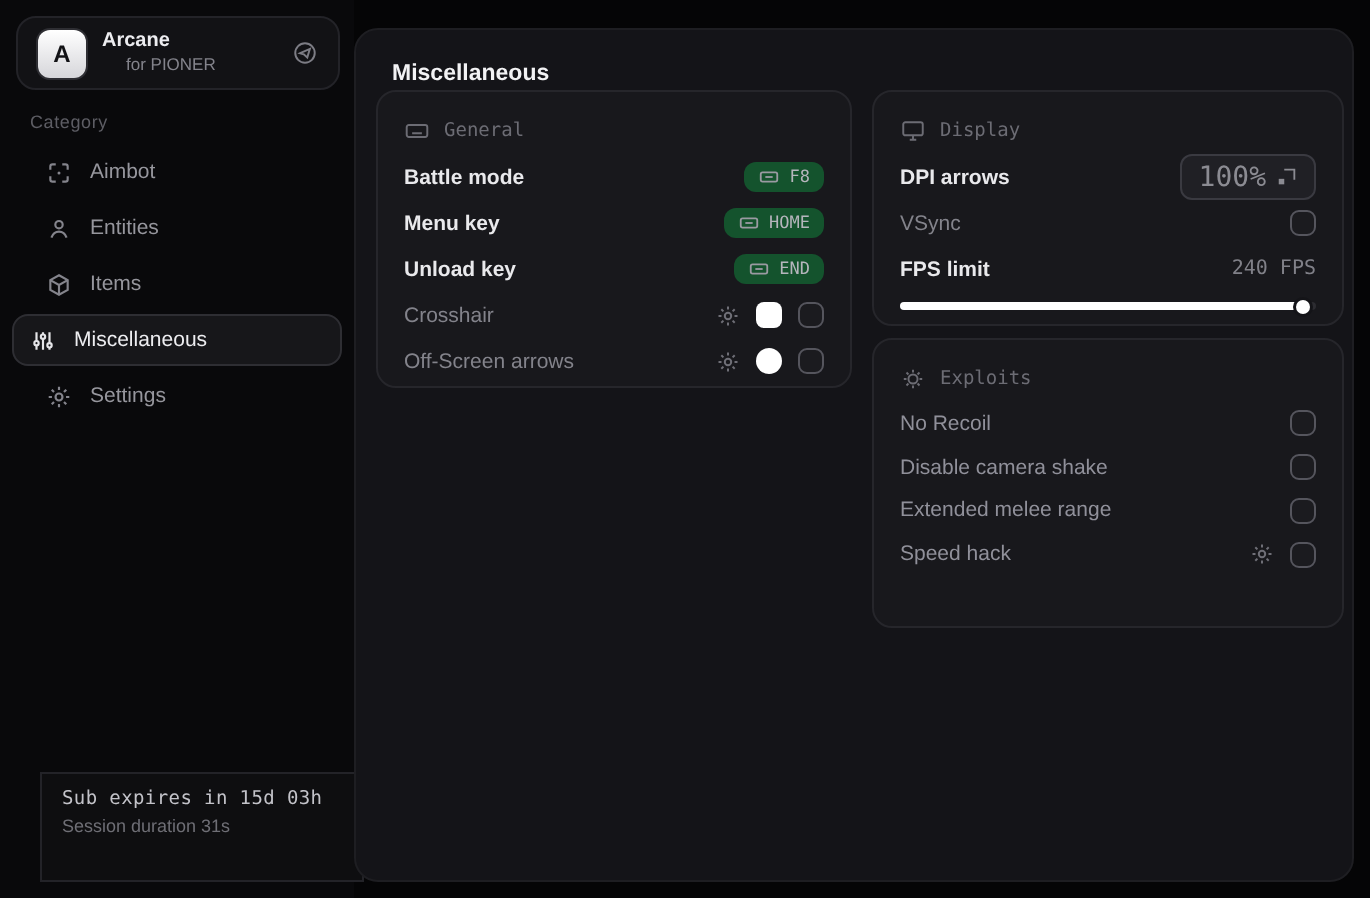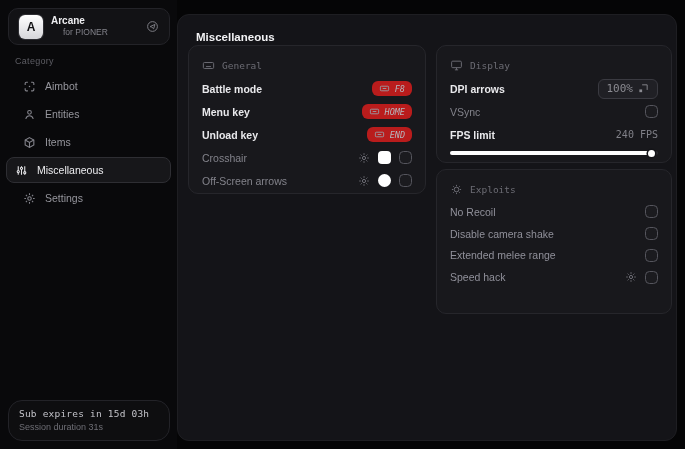--- a/index.html
+++ b/index.html
@@ -27,22 +27,22 @@
   .category-label { position:absolute; left:15px; top:56px; font-size:9px; color:#5d5d64; letter-spacing:.3px; }
 
   .nav { position:absolute; left:0; top:72px; width:177px; display:flex; flex-direction:column; }
   .nav-item { height:28px; display:flex; align-items:center; gap:9px; padding:0 23px;
     color:#96969d; font-size:10.5px; cursor:pointer; }
   .nav-item .nav-icon { color:#84848c; }
   .nav-item.active { height:26px; margin:1px 6px; padding:0 8px; border:1px solid #2e2e33;
     background:#17171a; border-radius:8px; color:#ededf0; }
   .nav-item.active .nav-icon { color:#e5e5e8; }
 
-  .sub-card { position:absolute; left:8px; bottom:8px; width:162px;
-    background:#0e0e10; border:1px solid #232328; border-radius:14px; padding:7px 10px 8px; }
+  .sub-card { position:absolute; left:20px; bottom:8px; width:162px;
+    background:#0e0e10; border:1px solid #232328; border-radius:0; padding:7px 10px 22px; }
   .sub-line1 { font-size:9.5px; color:#c3c3c9; letter-spacing:.2px; }
   .sub-line2 { font-size:9px; color:#6e6e75; margin-top:3px; }
 
   
   .main { position:absolute; left:177px; top:14px; width:500px; height:427px;
     background:#141418; border:1px solid #1e1e22; border-radius:12px; }
   .page-title { position:absolute; left:18px; top:16px; font-size:11.5px; font-weight:bold; color:#f2f2f4; }
 
   .card { position:absolute; background:#18181c; border:1px solid #26262b; border-radius:10px;
     padding:10px 13px 0; }
@@ -55,32 +55,32 @@
   .card-header svg { color:#6c6c74; }
 
   .row { display:flex; align-items:center; justify-content:space-between; height:23px; }
   .row-ex { height:21.8px; }
   .label-strong { font-size:10.5px; font-weight:bold; color:#e9e9ec; }
   .label-dim { font-size:10.5px; color:#83838b; }
   .label-mid { font-size:10.5px; color:#90909a; }
 
   .row-controls { display:flex; align-items:center; gap:8px; }
 
-  .keybind { display:inline-flex; align-items:center; gap:5px; background:#b91c1c;
-    border-radius:6px; padding:2px 7px; font-size:8.5px; color:#b5b5bc; cursor:pointer;font-style:italic; }
+  .keybind { display:inline-flex; align-items:center; gap:5px; background:#14532d;
+    border-radius:6px; padding:2px 7px; font-size:8.5px; color:#b5b5bc; cursor:pointer; }
   .keybind svg { color:#9a9aa2; }
 
   .checkbox { width:13px; height:13px; border:1.2px solid #55555d; border-radius:4.5px;
     background:#1b1b1f; cursor:pointer; flex:none; }
   .swatch { width:13px; height:13px; background:#ffffff; border-radius:4px; cursor:pointer; flex:none; }
   .swatch.round { border-radius:7px; }
   .gear-btn { color:#6f6f77; cursor:pointer; display:flex; }
 
   .dpi-select { display:inline-flex; align-items:center; gap:5px; background:#202025;
-    border:1px solid #3a3a41; border-radius:6px; padding:2.5px 8px; font-size:11px; color:#8b8b92;
+    border:1px solid #3a3a41; border-radius:6px; padding:2.5px 8px; font-size:14px; color:#8b8b92;
     cursor:pointer; }
   .dpi-select svg { color:#8b8b92; }
 
   .fps-value { font-size:10px; color:#808088; }
 
   .slider { position:relative; margin-top:3px; height:8px; cursor:pointer; }
   .slider-track { position:absolute; left:0; right:0; top:2px; height:4px; border-radius:2px; background:#2c2c31; }
   .slider-fill { position:absolute; left:0; top:2px; height:4px; border-radius:2px; background:#ffffff; }
   .slider-knob { position:absolute; top:0.5px; width:7px; height:7px; border-radius:50%;
     background:#ffffff; box-shadow:0 0 0 1.5px #141418; }

